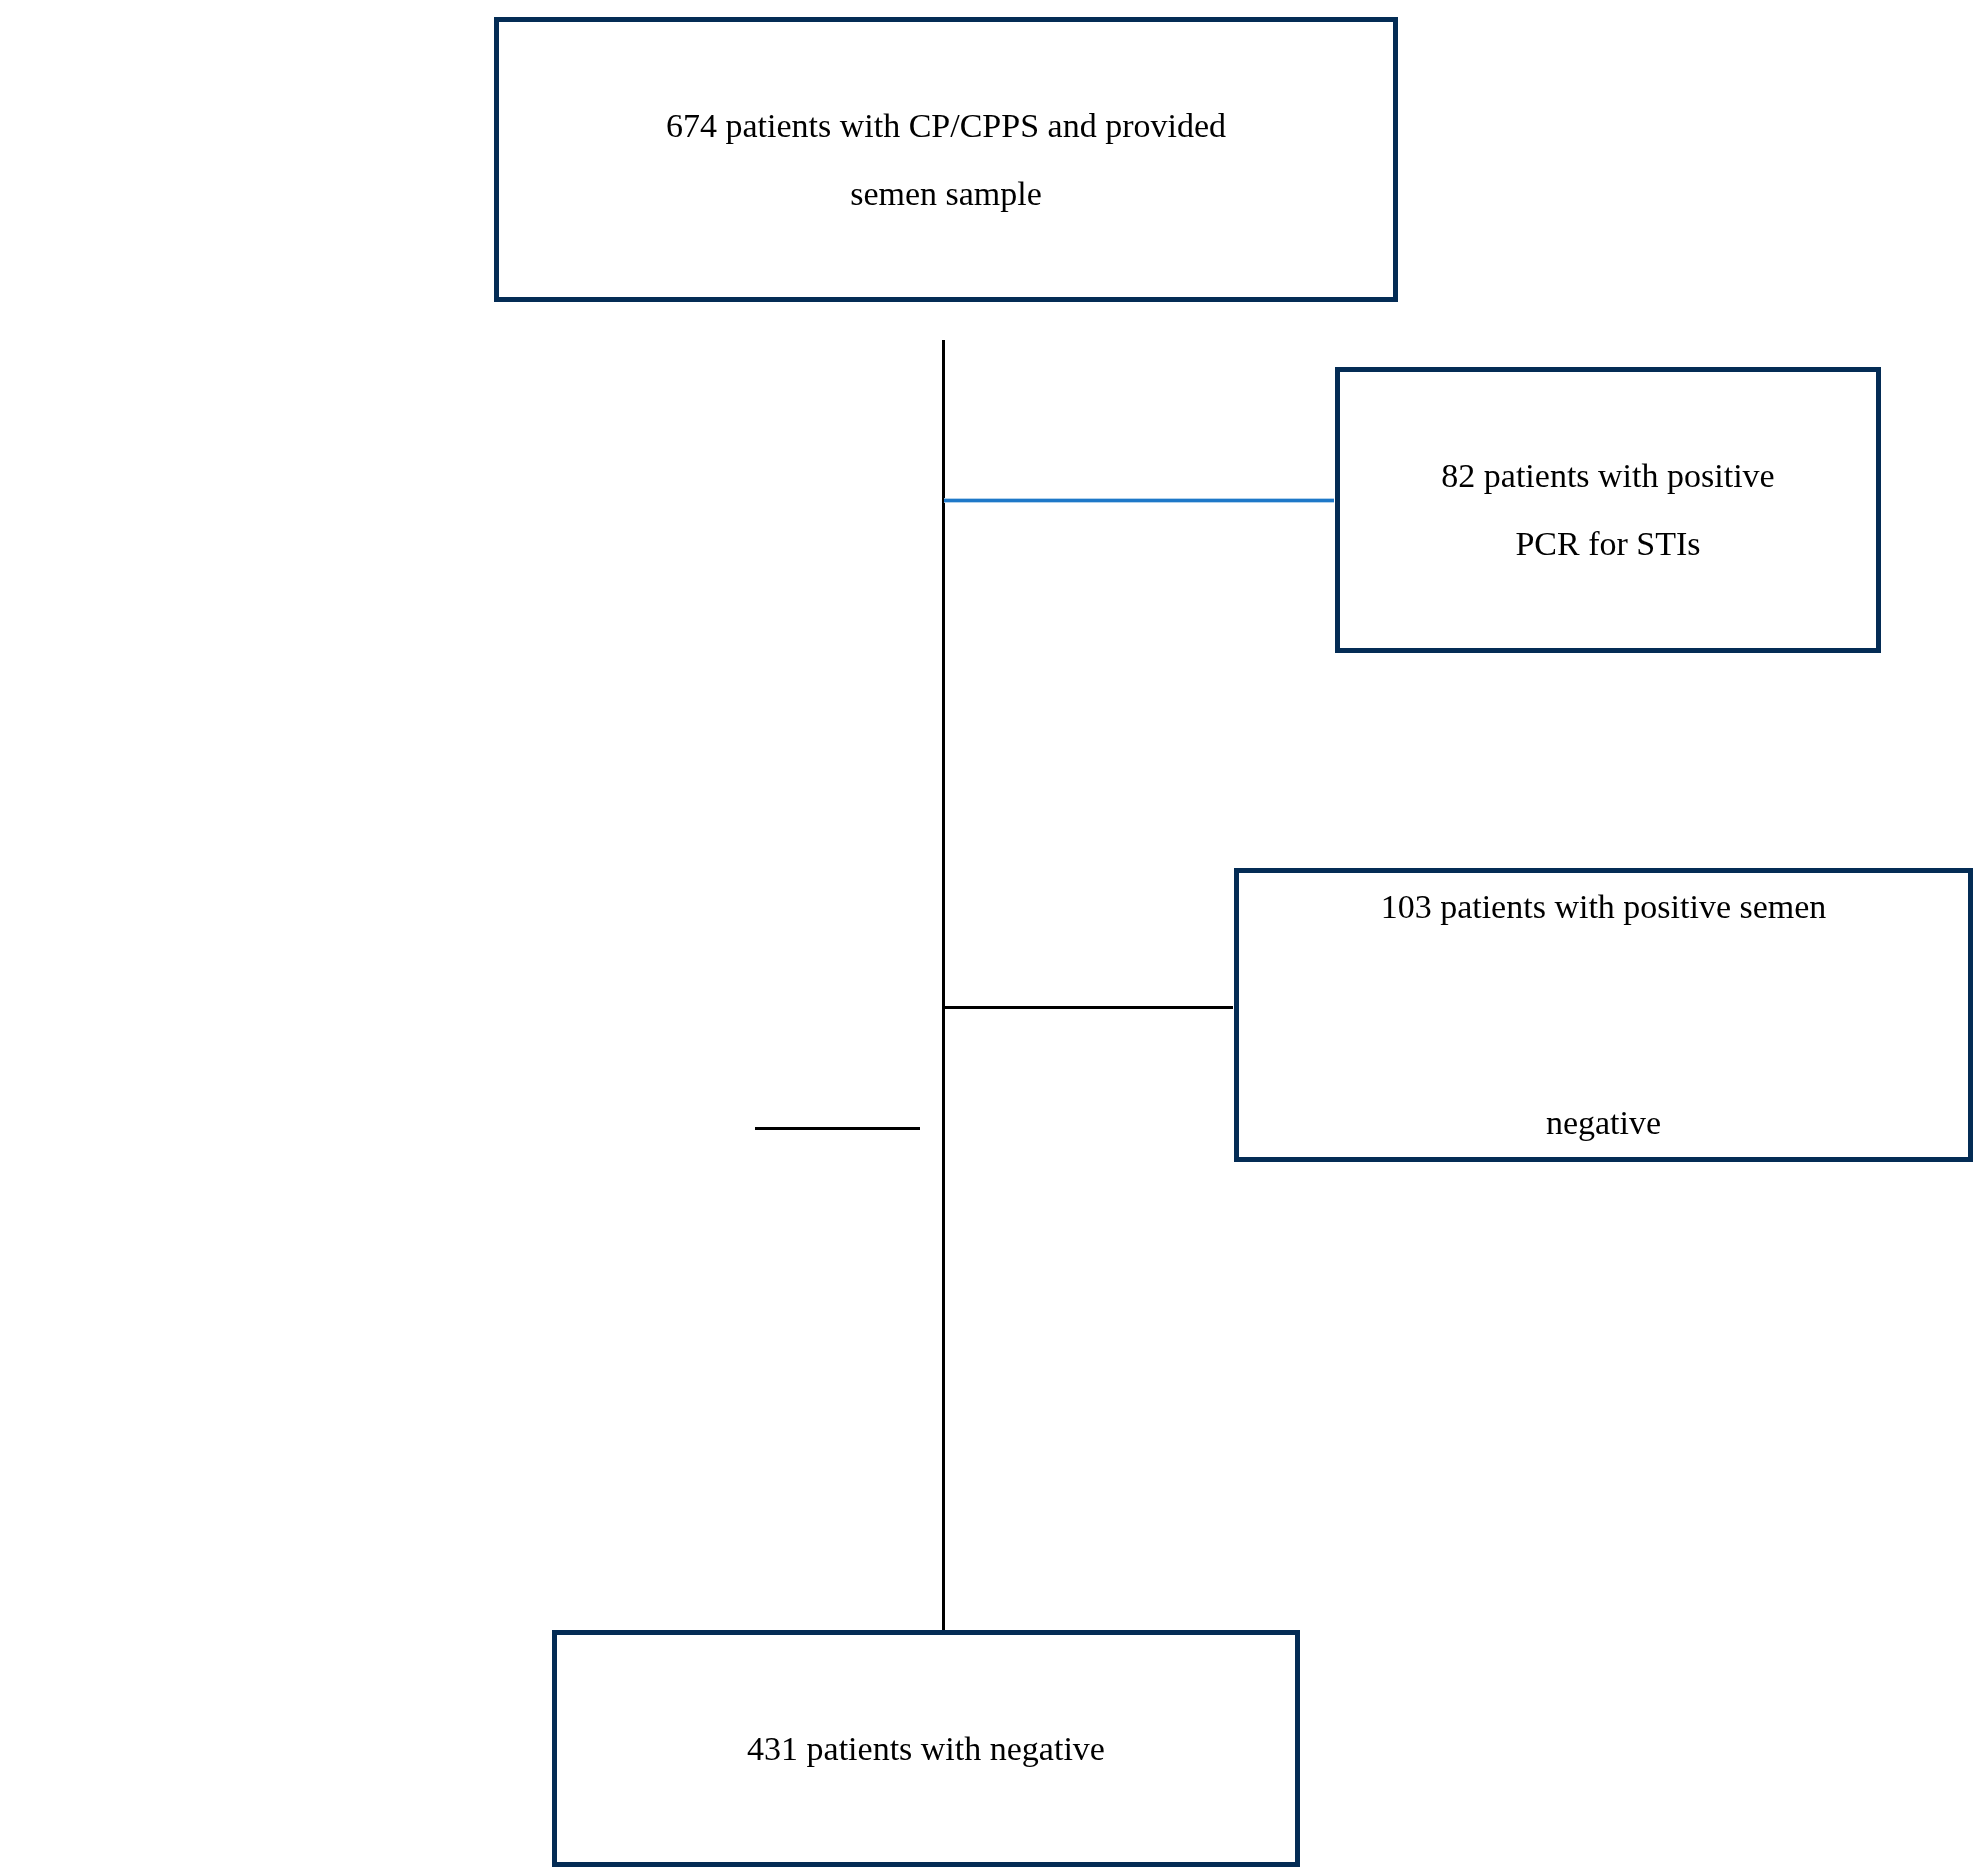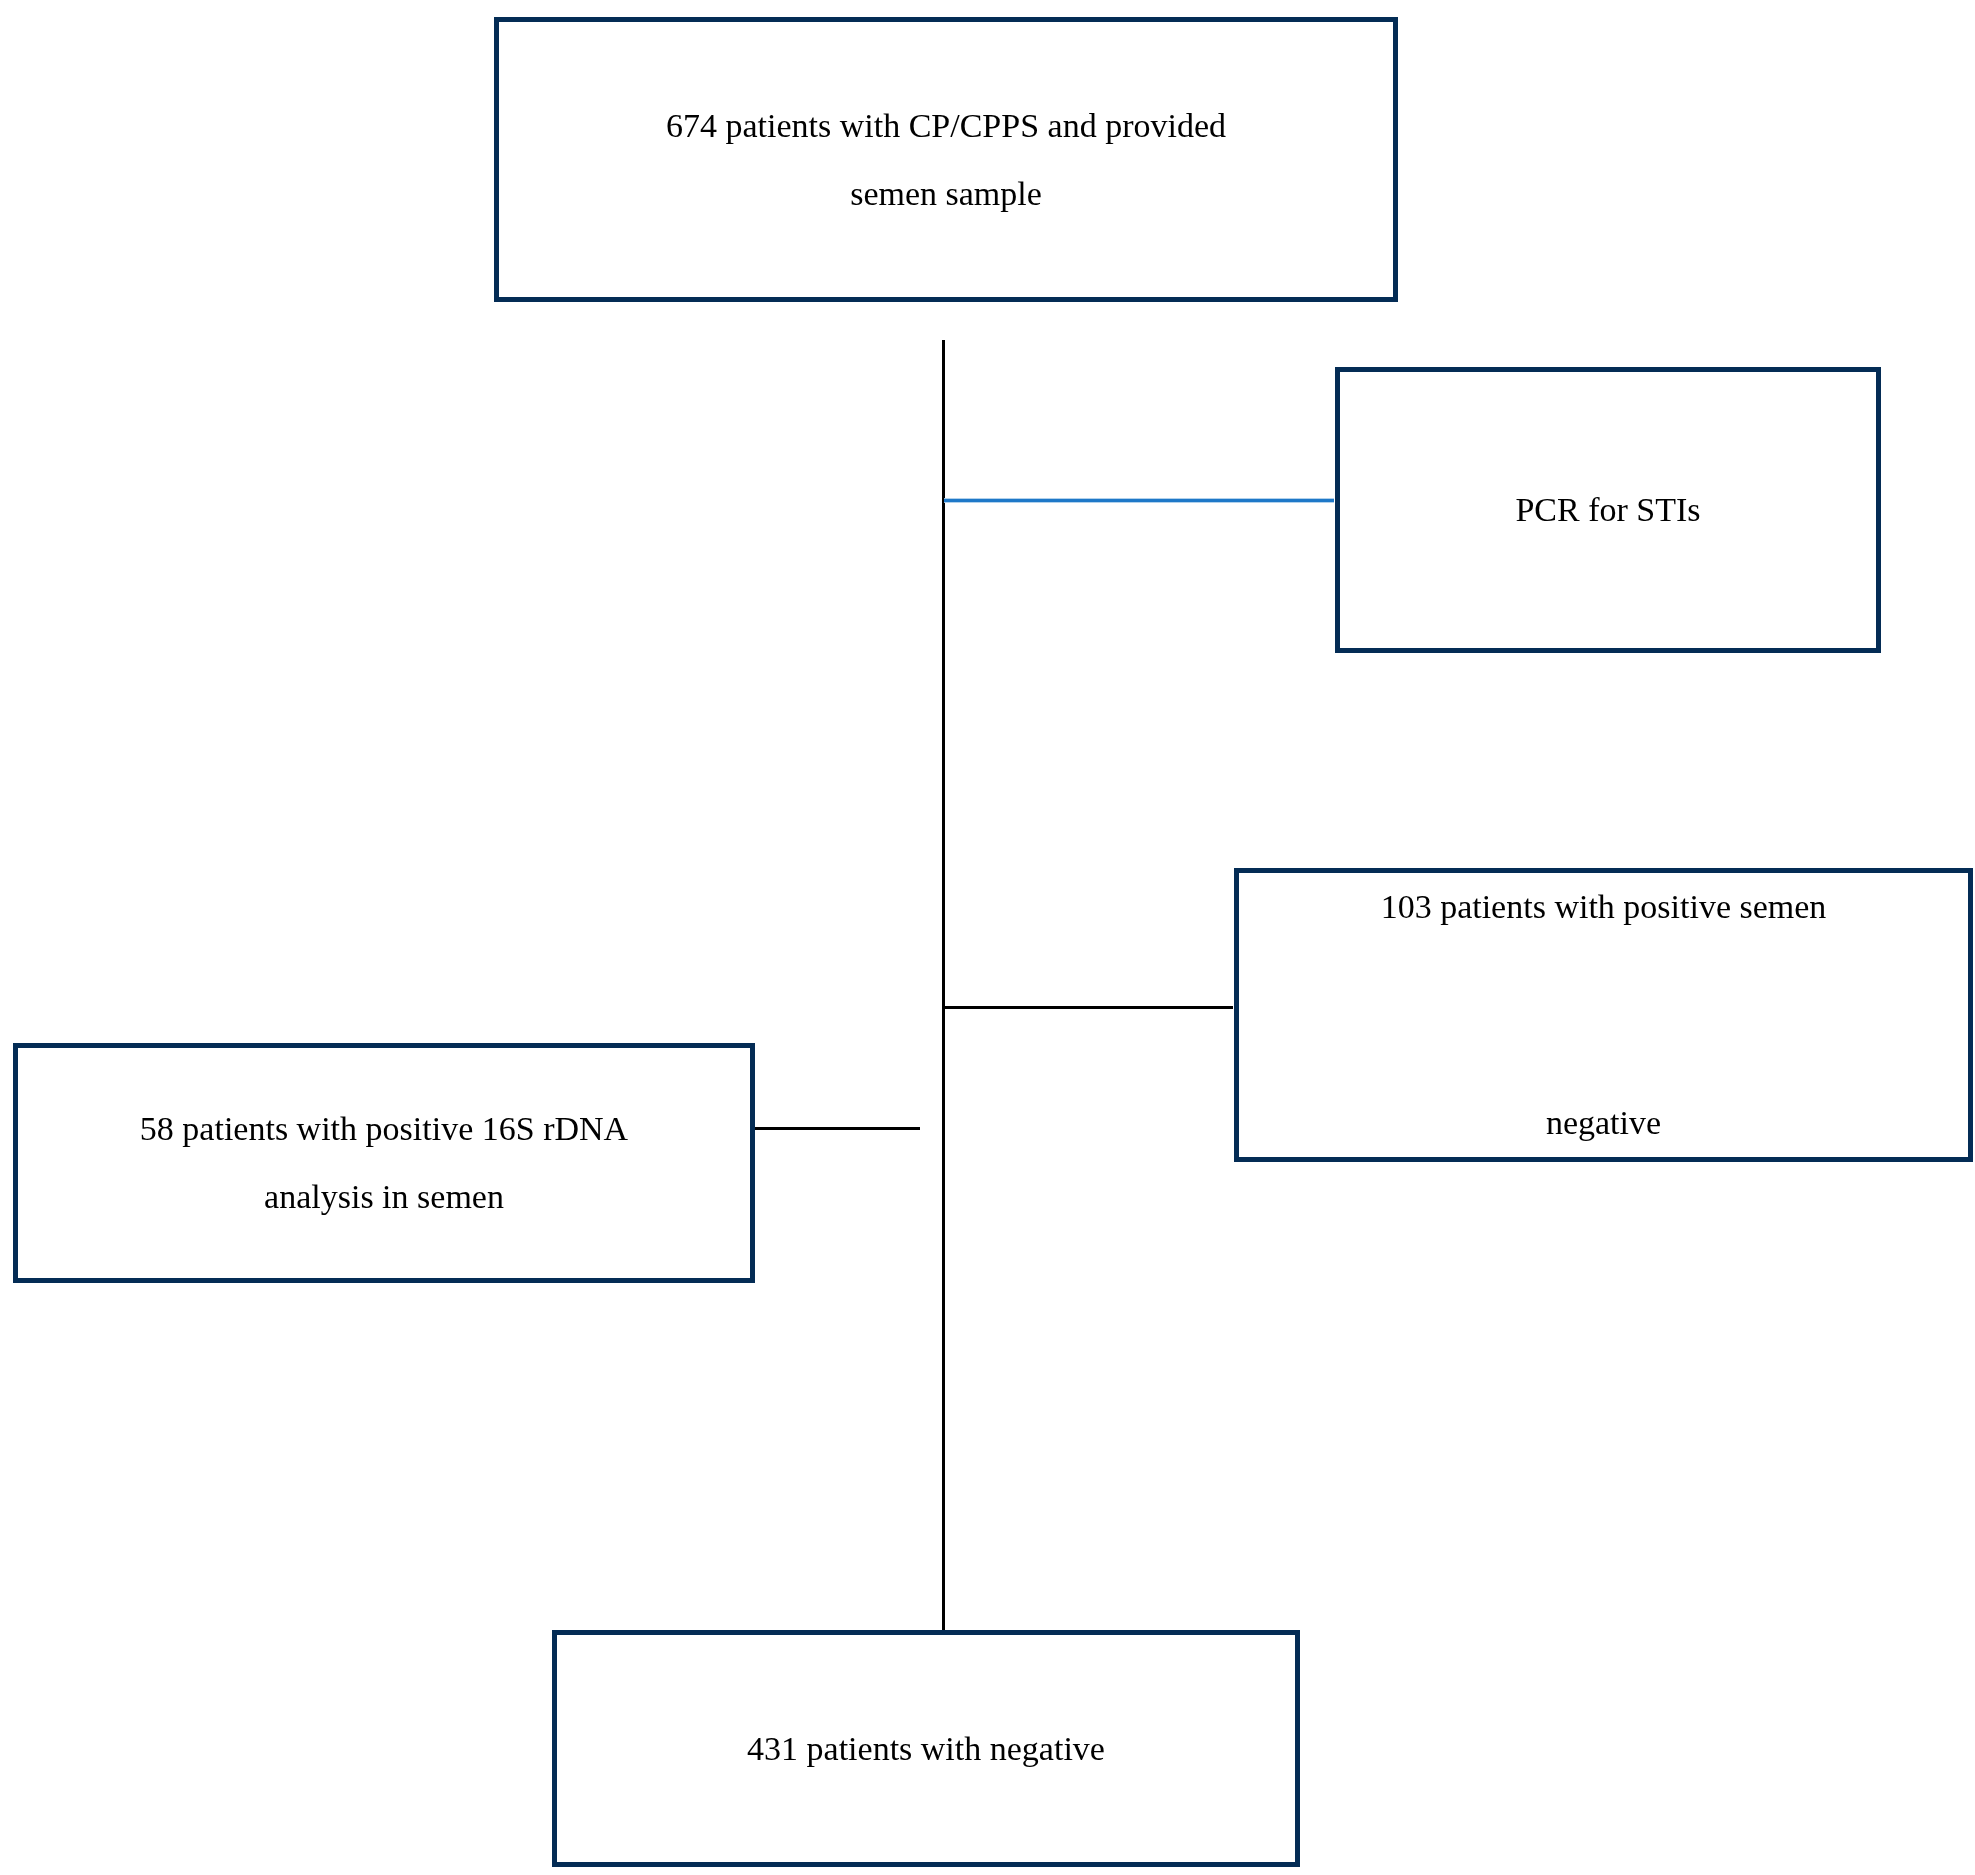--- a/index.html
+++ b/index.html
@@ -57,31 +57,28 @@
   <div id="line-blue-pcr" class="connector blue"></div>
   <div id="line-culture" class="connector black"></div>
   <div id="line-rdna" class="connector black"></div>
 
   <div id="box-total" class="flow-box">
     <span class="line">674 patients with CP/CPPS and provided</span>
     <span class="line">semen sample</span>
   </div>
 
   <div id="box-pcr" class="flow-box">
+    <span class="line">82 patients with positive</span>
     <span class="line">PCR for STIs</span>
   </div>
 
   <div id="box-culture" class="flow-box">
     <span class="line">103 patients with positive semen</span>
     <span class="line">negative</span>
   </div>
 
-  <div id="box-rdna" class="flow-box">
-    <span class="line">58 patients with positive 16S rDNA</span>
-    <span class="line">analysis in semen</span>
-  </div>
 
   <div id="box-negative" class="flow-box">
     <span class="line">431 patients with negative</span>
   </div>
 
 </div>
 
 
 </body></html>

